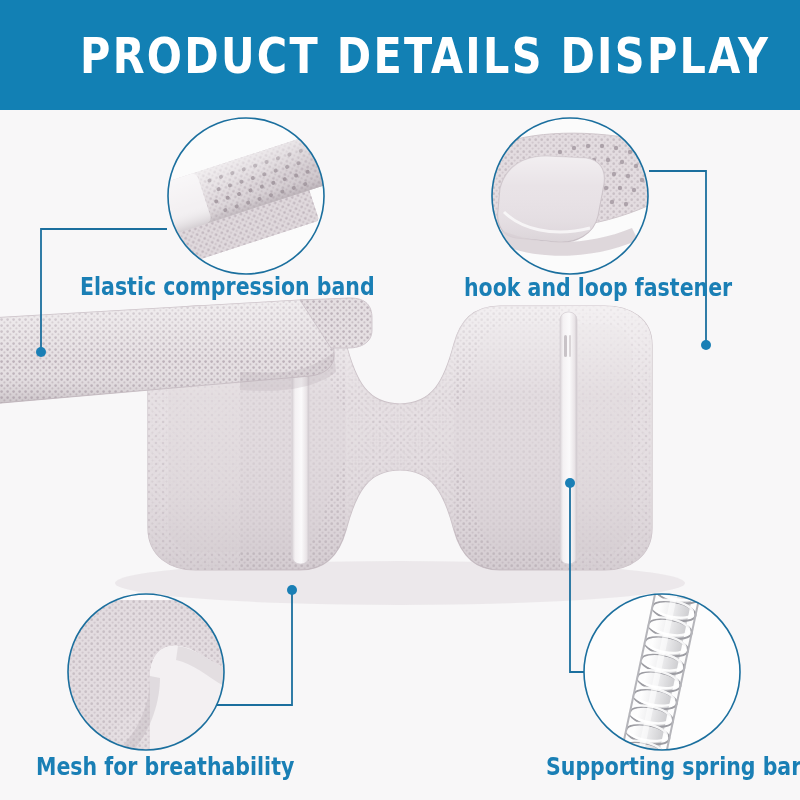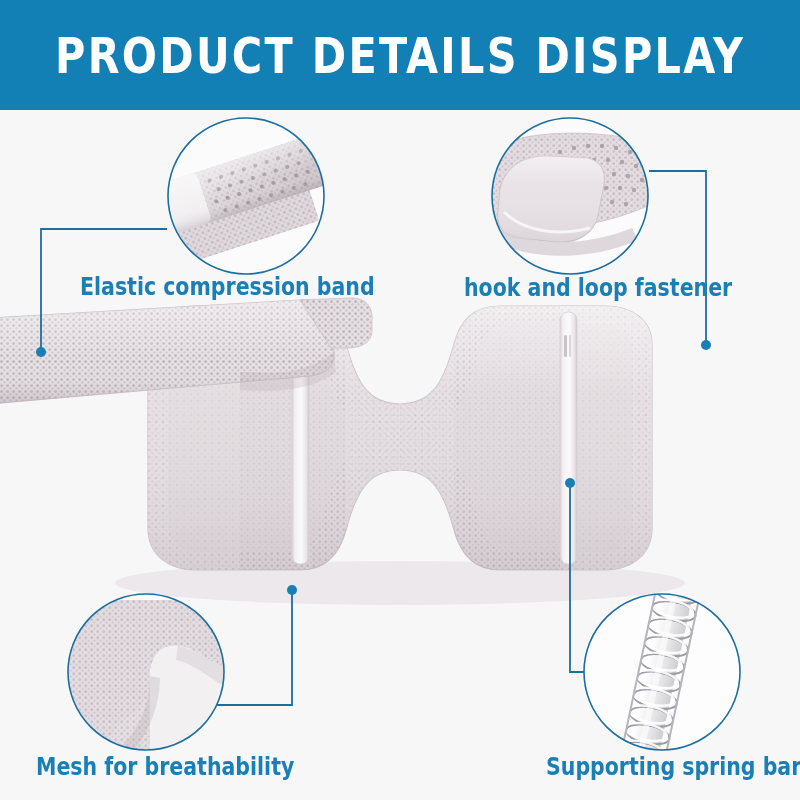--- a/index.html
+++ b/index.html
@@ -9,21 +9,21 @@
     background:#f7f6f7;
     font-family:"Liberation Sans",sans-serif;
     overflow:hidden;
   }
   #page{position:relative;width:800px;height:800px;overflow:hidden;background:#f8f7f8;}
 
   
   .banner{
     position:absolute;left:0;top:0;width:800px;height:110px;
     background:#1280b4;
-    display:flex;align-items:center;justify-content:center;
+    display:flex;align-items:center;justify-content:flex-end;
   }
   .banner-title{
     color:#ffffff;
     font-family:"Liberation Sans Narrow","DejaVu Sans Condensed","Liberation Sans",sans-serif;
     font-weight:bold;
     font-size:50px;
     letter-spacing:2.5px;
     transform:scaleX(0.92);
     transform-origin:center;
     white-space:nowrap;

